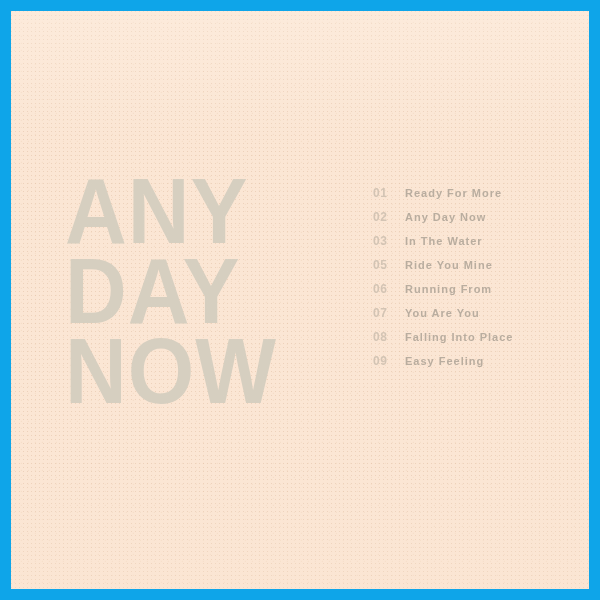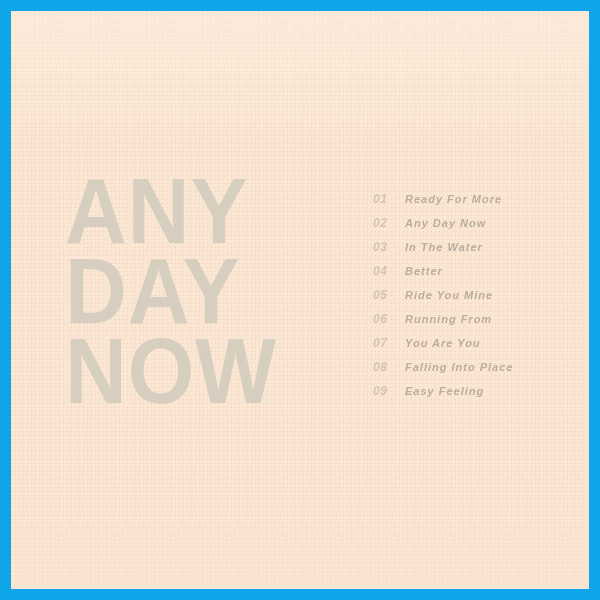--- a/index.html
+++ b/index.html
@@ -74,24 +74,23 @@
     letter-spacing: 1px;
     transform: scaleX(0.93);
     transform-origin: left center;
     white-space: nowrap;
   }
 
   
   .tracklist {
     position: absolute;
     left: 362px;
-    top: 176px;
+    top: 170px;
     z-index: 2;
     user-select: none;
-    font-style: italic;
   }
 
   .track-row {
     display: flex;
     align-items: baseline;
     height: 24px;
     line-height: 24px;
     white-space: nowrap;
   }
 
@@ -136,24 +135,20 @@
       <div class="track-row">
         <span class="track-num">02</span>
         <span class="track-title">Any Day Now</span>
       </div>
 
       <div class="track-row">
         <span class="track-num">03</span>
         <span class="track-title">In The Water</span>
       </div>
 
-      <div class="track-row">
-        <span class="track-num">04</span>
-        <span class="track-title">Better</span>
-      </div>
 
       <div class="track-row">
         <span class="track-num">05</span>
         <span class="track-title">Ride You Mine</span>
       </div>
 
       <div class="track-row">
         <span class="track-num">06</span>
         <span class="track-title">Running From</span>
       </div>

